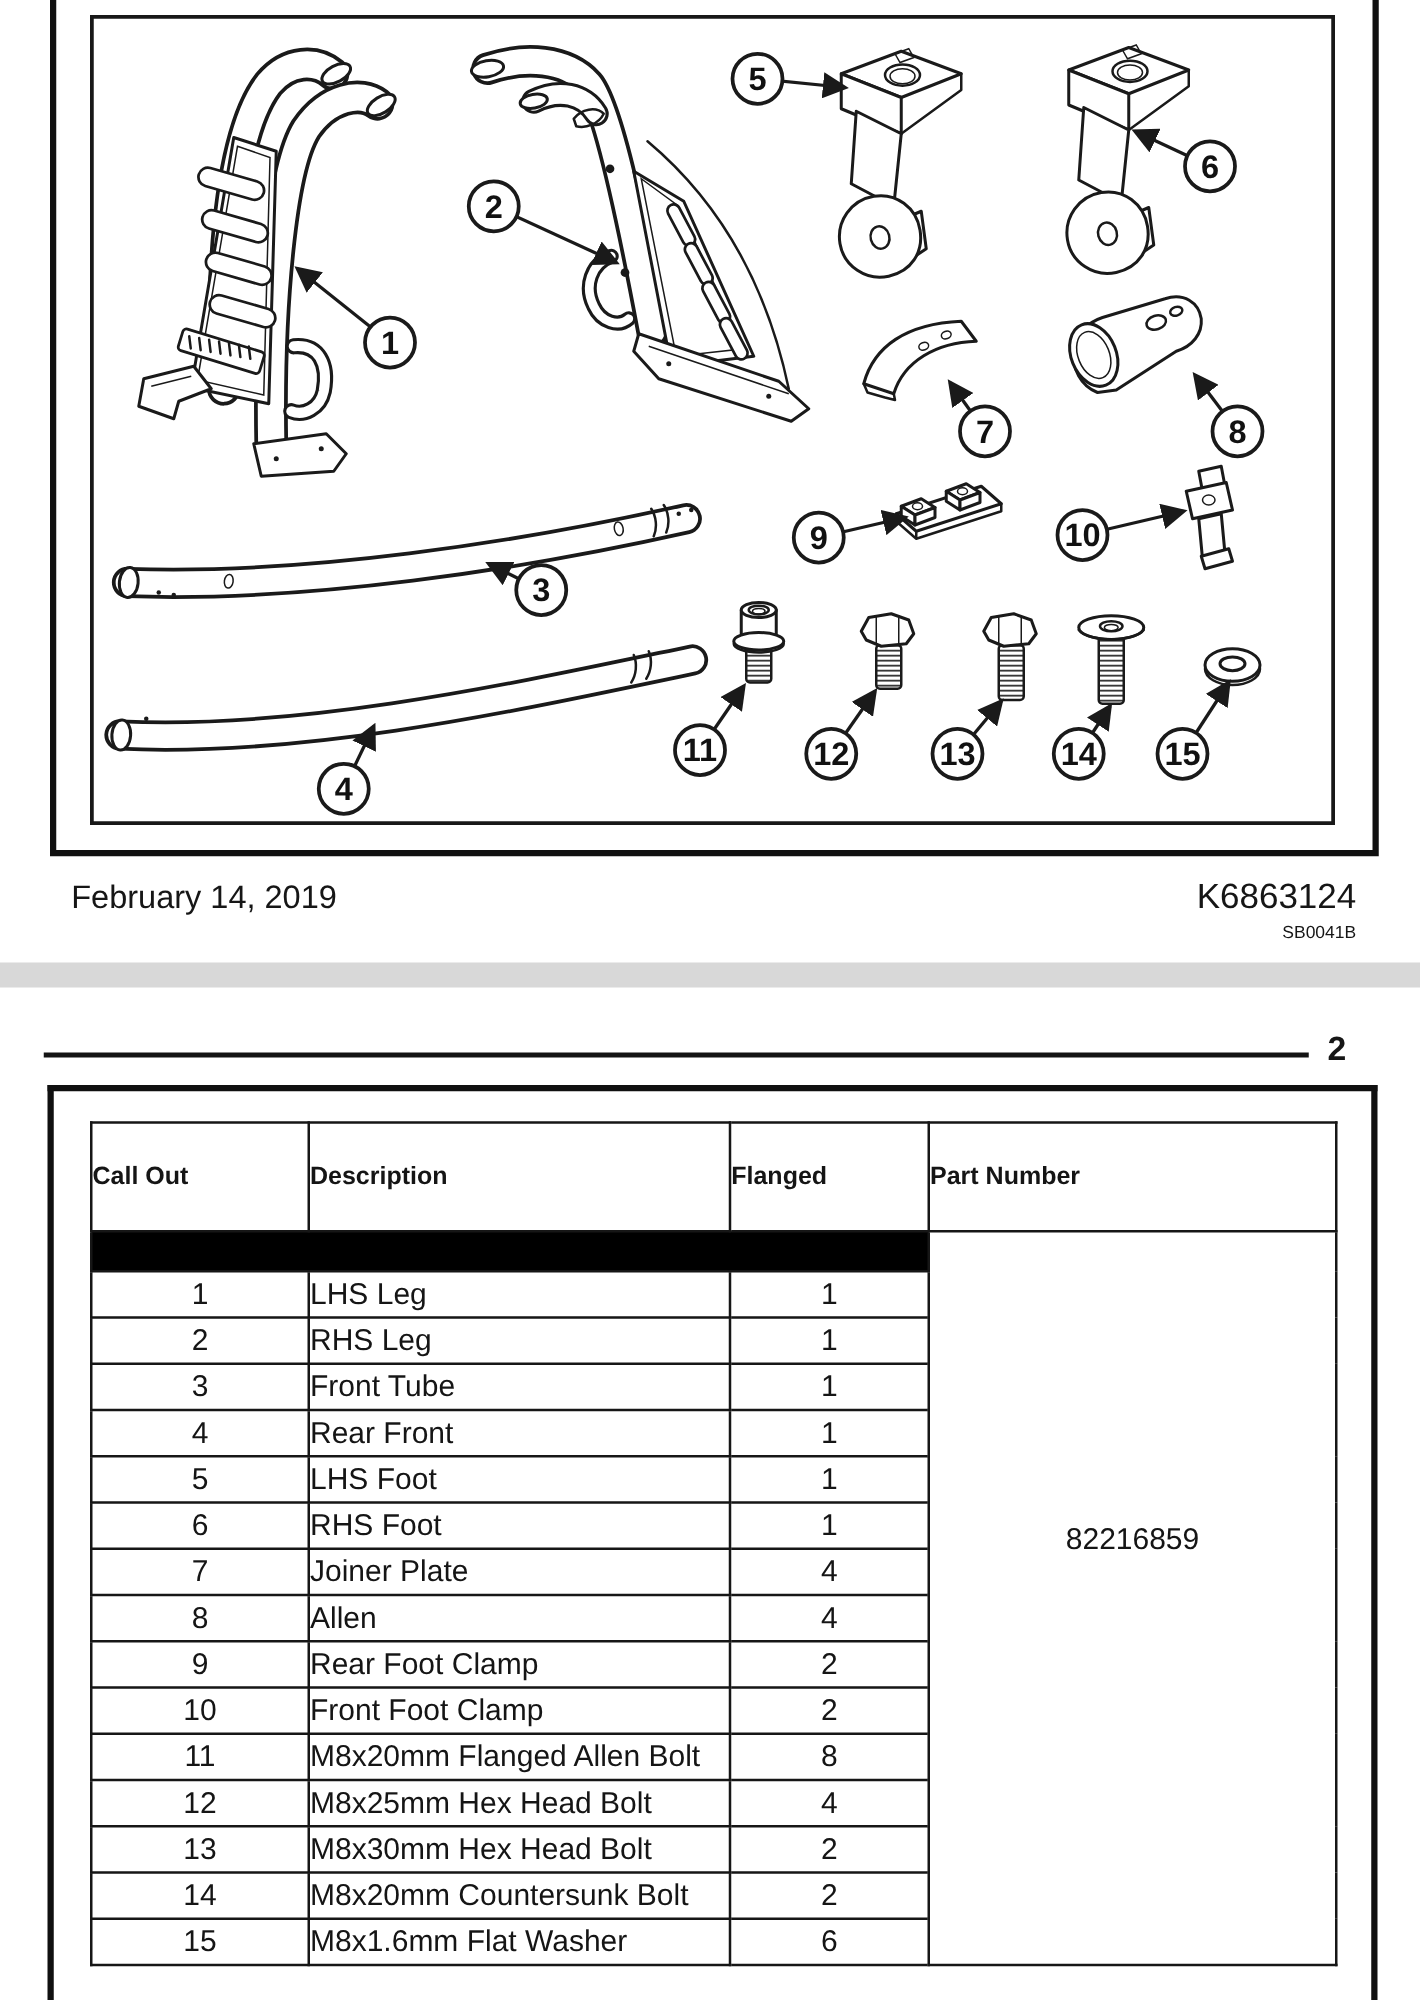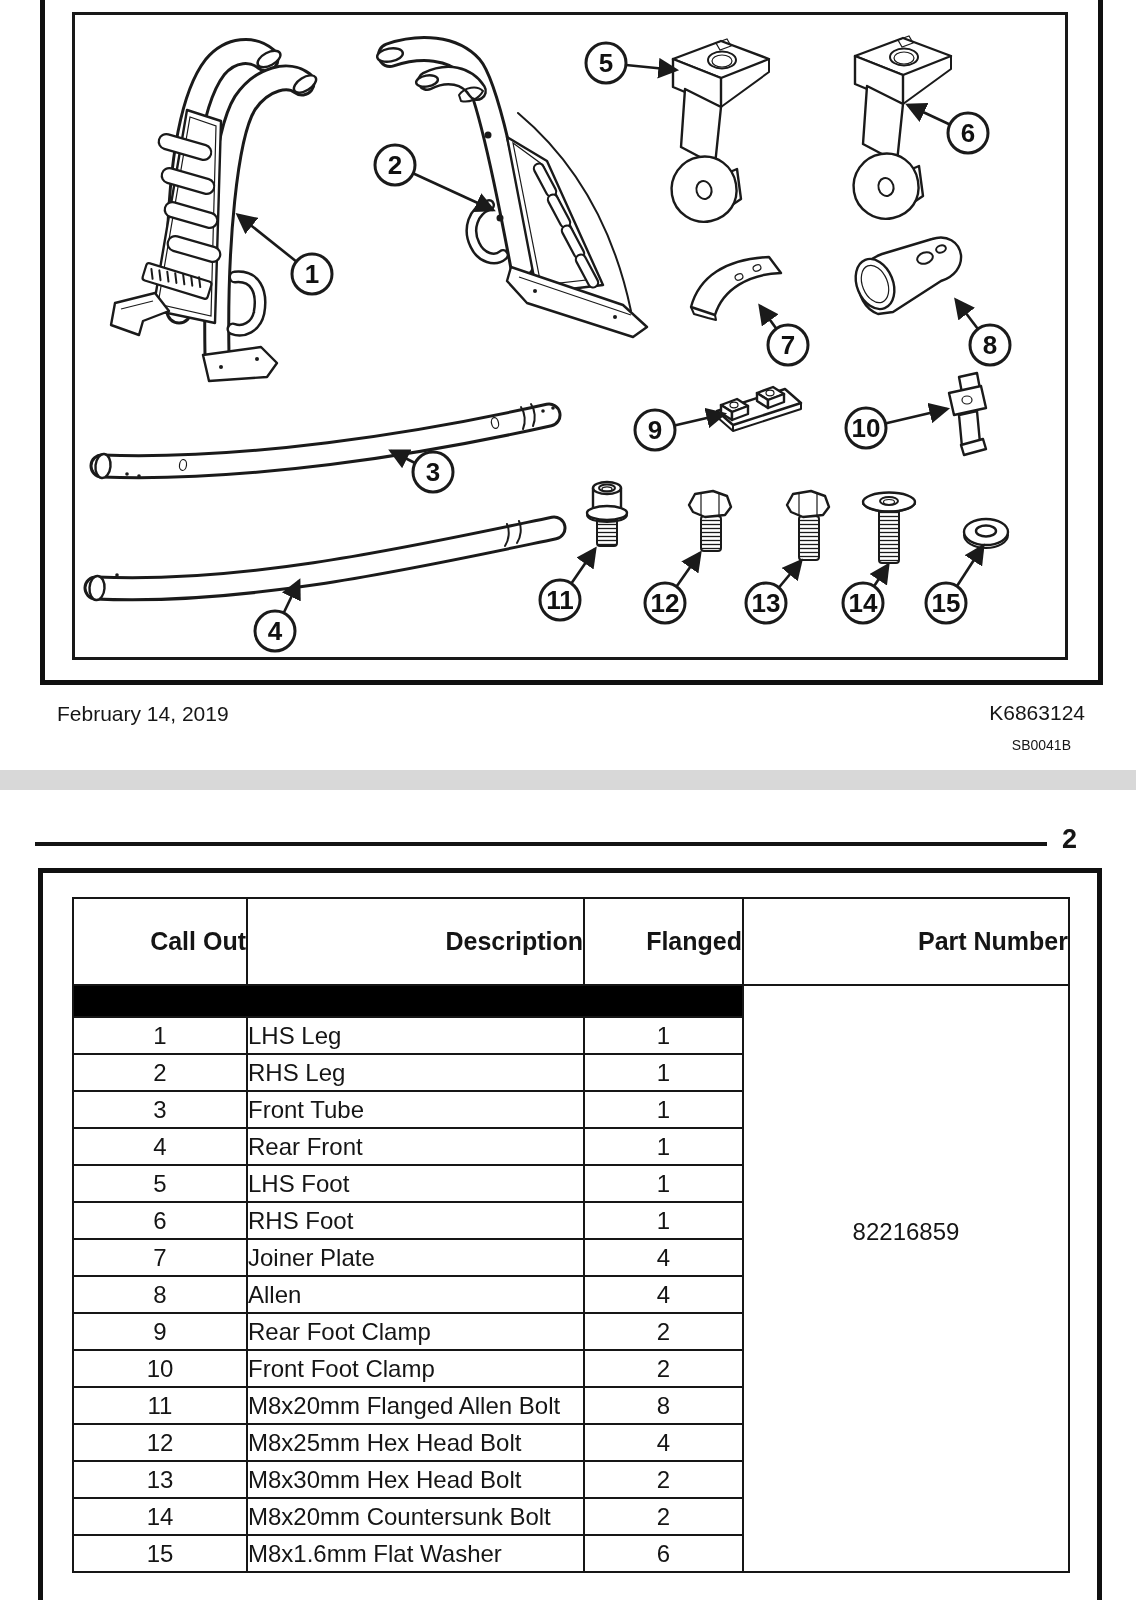--- a/index.html
+++ b/index.html
@@ -2,31 +2,31 @@
 <html><head>
 <meta charset="utf-8">
 <style>
   html,body{margin:0;padding:0;background:#fff;}
   .page{position:relative;width:1136px;height:1600px;overflow:hidden;background:#fff;
         font-family:"Liberation Sans", sans-serif;color:#161616;}
   .abs{position:absolute;}
   .frame1{left:40px;top:-24px;width:1063px;height:709px;border:5px solid #101010;box-sizing:border-box;background:#fff;}
   .dframe{left:72px;top:12px;width:996px;height:648px;border:3px solid #181818;box-sizing:border-box;background:#fff;}
   .dframe svg{display:block;width:990px;height:642px;}
-  .date-text{left:57px;top:702px;font-size:21px;}
-  .doc-number{right:51px;top:701px;font-size:21px;text-align:center;}
-  .sheet-code{right:65px;top:737px;font-size:14px;text-align:right;}
+  .date-text{left:57px;top:702px;font-size:26px;}
+  .doc-number{right:51px;top:701px;font-size:28px;text-align:center;}
+  .sheet-code{right:51px;top:737px;font-size:14px;text-align:right;}
   .divider{left:0;top:770px;width:1136px;height:20px;background:#d8d8d8;}
   .rule2{left:35px;top:842px;width:1012px;height:4px;background:#141414;}
   .pagenum{left:1062px;top:824px;font-size:27px;font-weight:bold;}
   .frame2{left:38px;top:868px;width:1064px;height:740px;border:5px solid #101010;border-bottom:none;box-sizing:border-box;background:#fff;}
   table.parts{position:absolute;left:72px;top:897px;width:996px;border-collapse:collapse;table-layout:fixed;
         font-size:24px;color:#151515;background:#fff;}
   table.parts th,table.parts td{border:2.5px solid #161616;padding:0;}
-  table.parts th{height:85px;font-size:25px;font-weight:bold;text-align:right;margin-top:39px;}
+  table.parts th{height:85px;font-size:20px;font-weight:bold;text-align:left;margin-top:39px;}
   td.cell-callout,td.cell-qty{text-align:center;height:35px;}
   td.cell-desc{text-align:left;padding-left:13px;height:35px;}
   tr.black-row td.black-cell{background:#000;height:30px;}
   td.pn-cell{position:relative;vertical-align:top;border-radius:29px;}
   .pn-text{position:absolute;top:232px;left:0;right:0;text-align:center;font-size:24px;}
   
   .face{fill:#fff;stroke:#1a1a1a;stroke-width:2.4;stroke-linejoin:round;}
   .ln{fill:none;stroke:#1a1a1a;stroke-width:2;stroke-linecap:round;stroke-linejoin:round;}
   .thin{fill:none;stroke:#1a1a1a;stroke-width:1.2;}
   .to{fill:none;stroke:#1a1a1a;stroke-linecap:round;}

